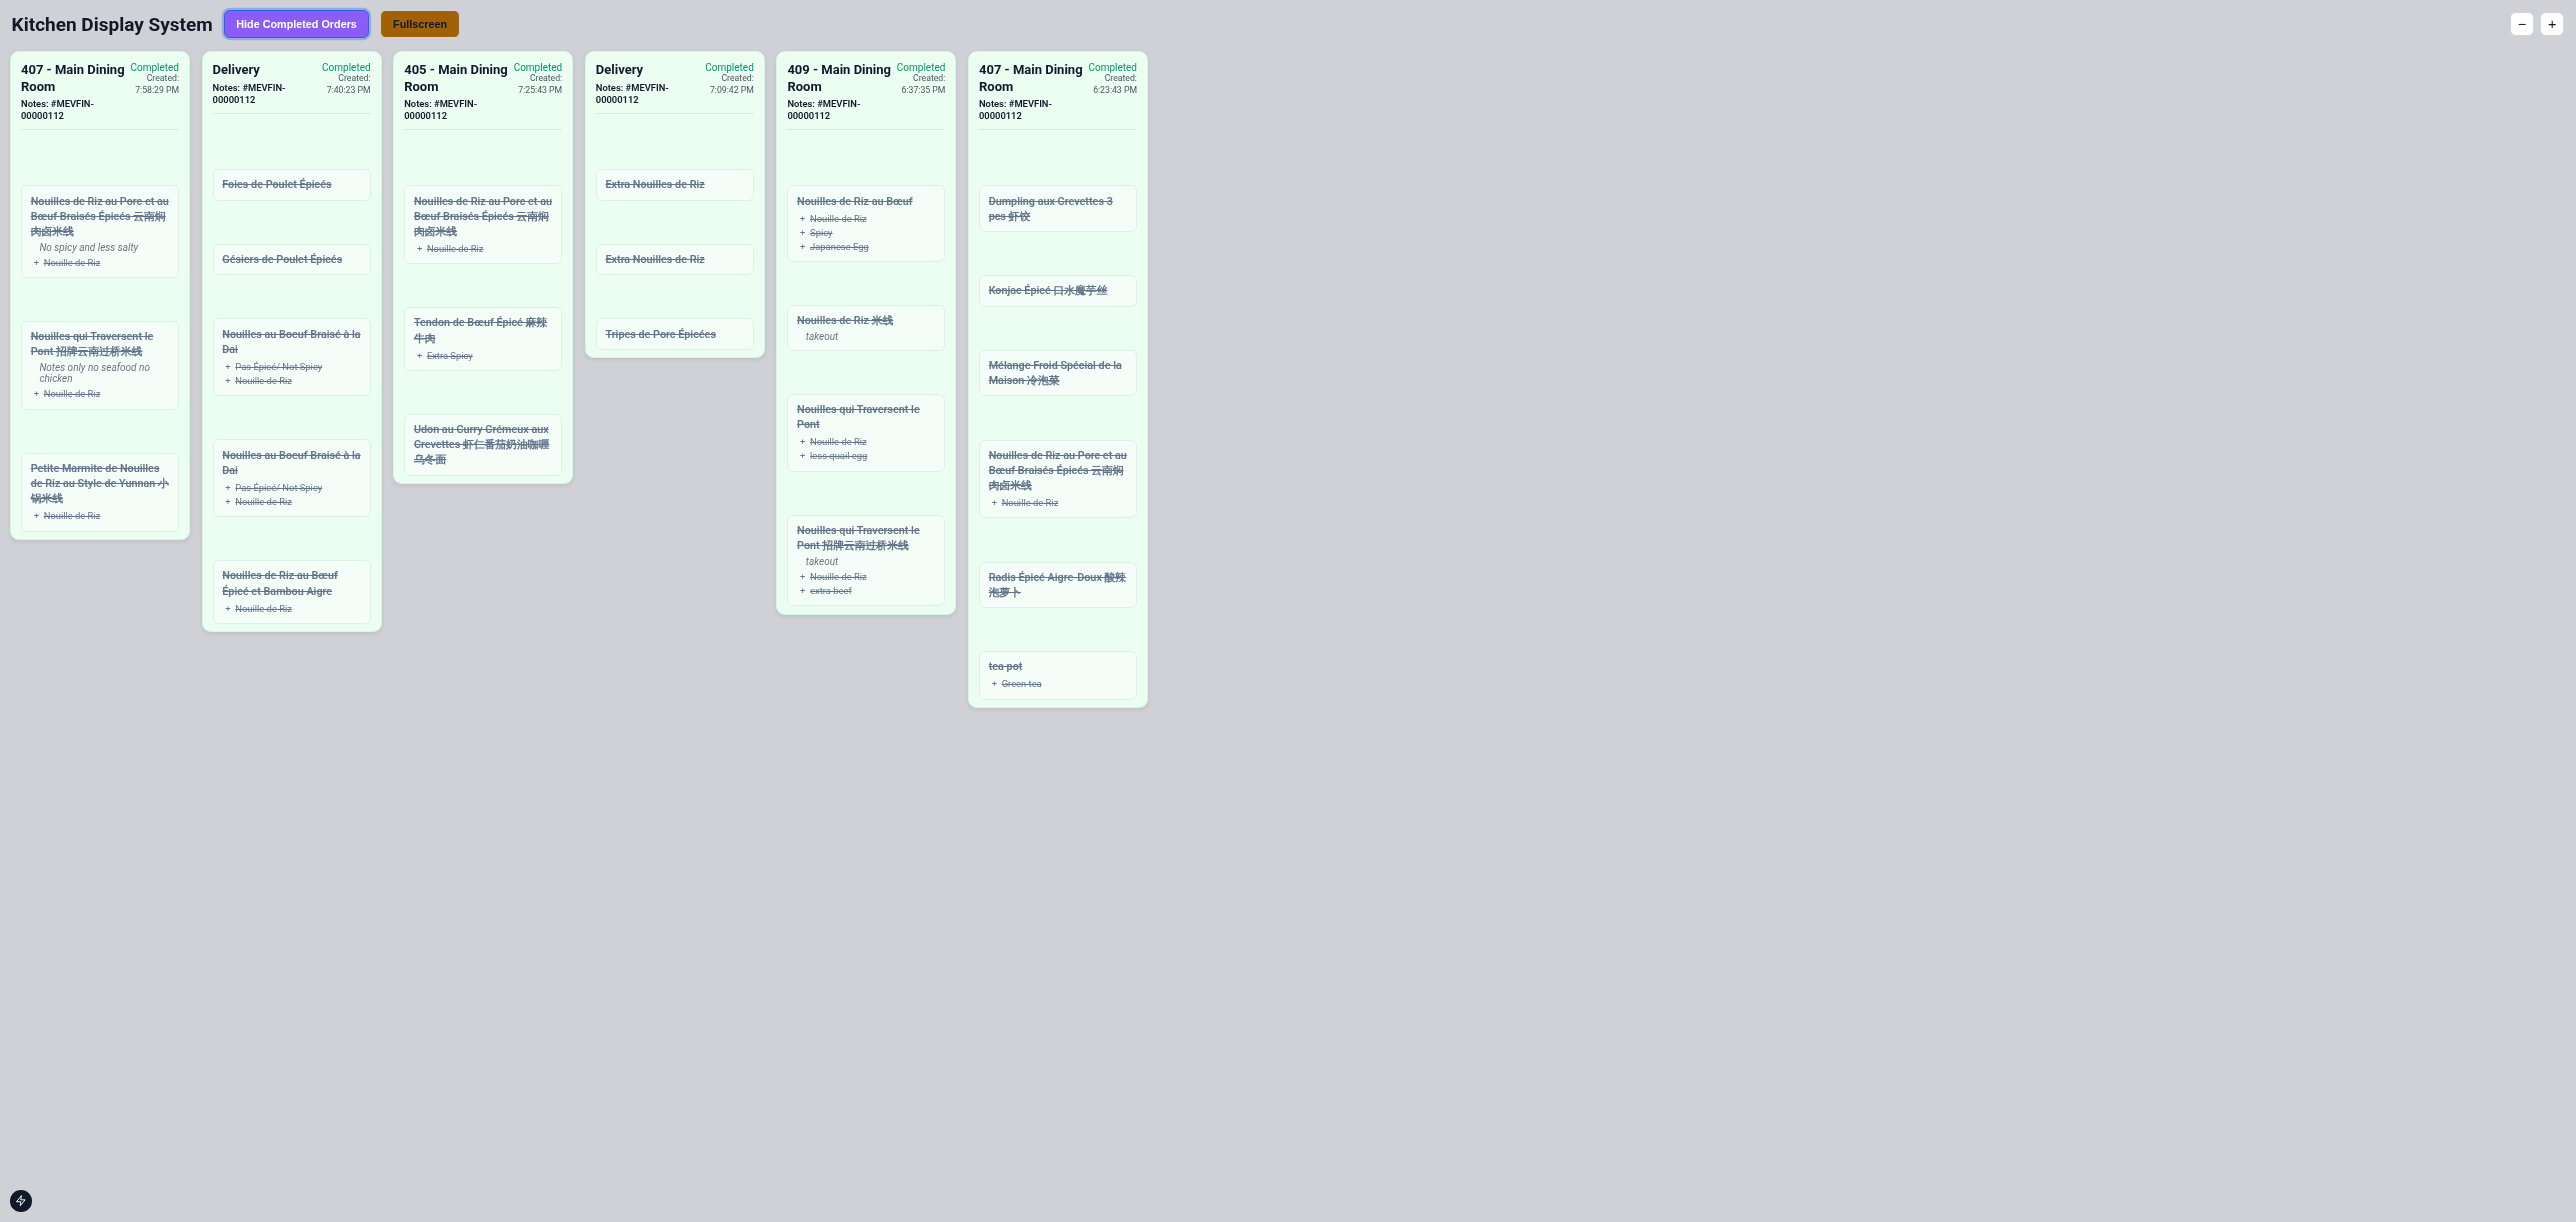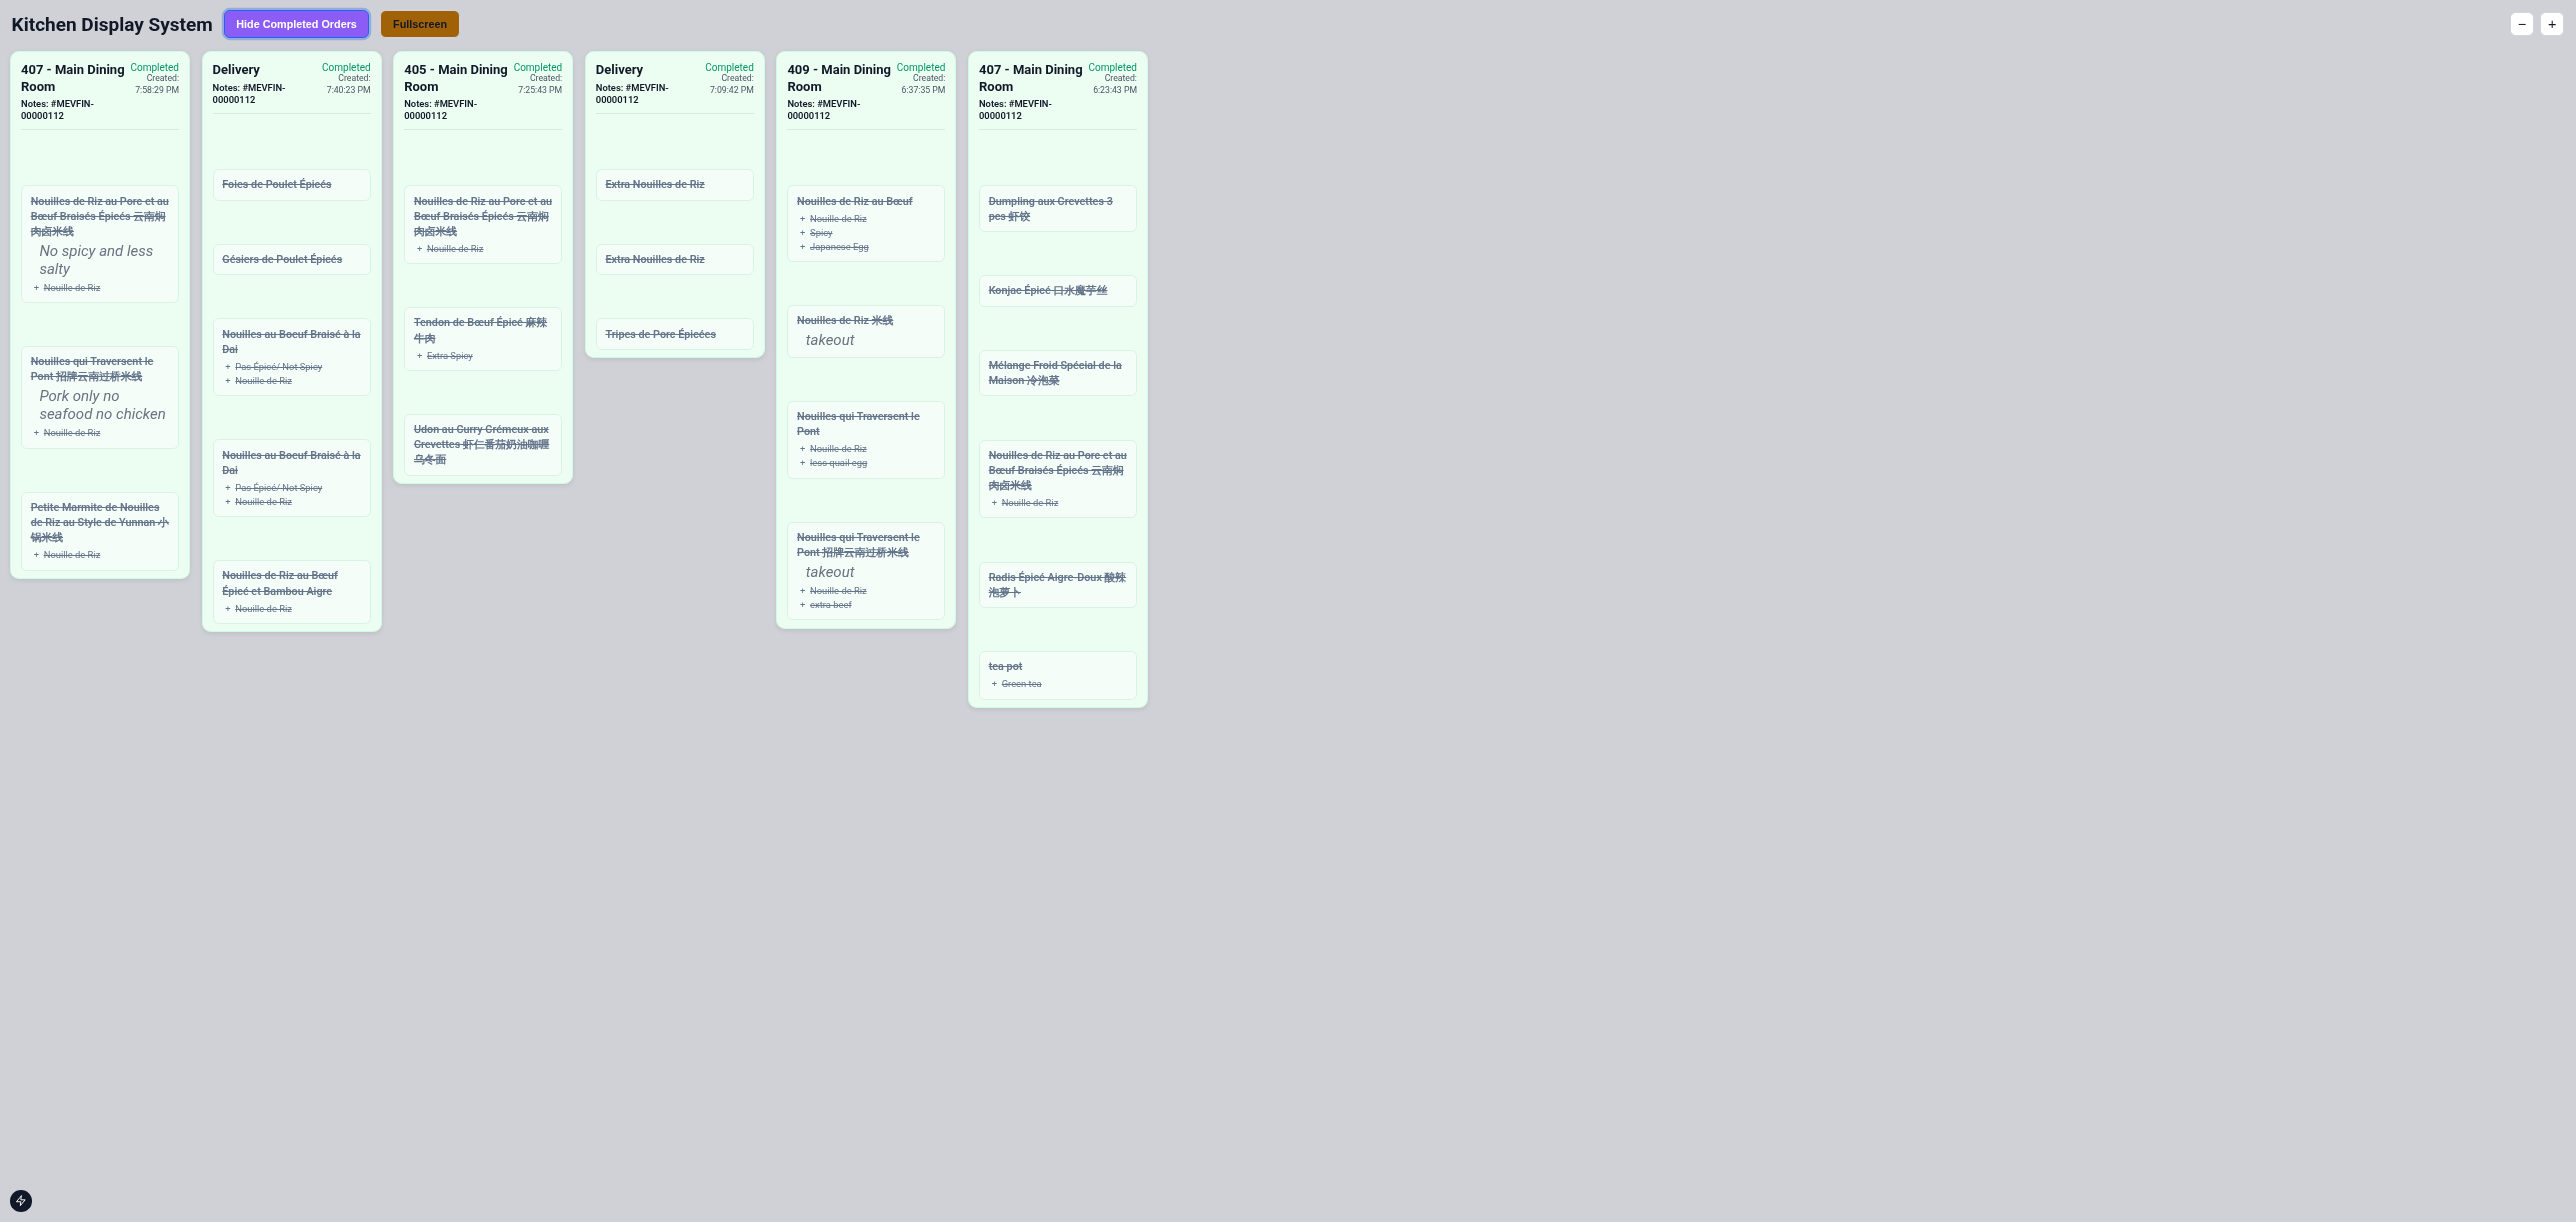--- a/index.html
+++ b/index.html
@@ -132,21 +132,21 @@
     margin-top: 36px;
   }
   .item-name {
     font-size: 10.8px;
     font-weight: 600;
     color: #64748b;
     text-decoration: line-through;
     line-height: 1.4;
   }
   .item-note {
-    font-size: 15px;
+    font-size: 10px;
     font-style: italic;
     color: #6b7280;
     margin-top: 2.9px;
     padding-left: 8.7px;
   }
   .item-mods {
     margin-top: 2.9px;
     padding-left: 13px;
   }
   .item-mod {
@@ -208,21 +208,21 @@
       <div class="items">
         <div class="item">
           <div class="item-name">Nouilles de Riz au Porc et au Bœuf Braisés Épicés 云南焖肉卤米线</div>
           <div class="item-note">No spicy and less salty</div>
           <div class="item-mods">
             <div class="item-mod">Nouille de Riz</div>
           </div>
         </div>
         <div class="item">
           <div class="item-name">Nouilles qui Traversent le Pont 招牌云南过桥米线</div>
-          <div class="item-note">Pork only no seafood no chicken</div>
+          <div class="item-note">Notes only no seafood no chicken</div>
           <div class="item-mods">
             <div class="item-mod">Nouille de Riz</div>
           </div>
         </div>
         <div class="item">
           <div class="item-name">Petite Marmite de Nouilles de Riz au Style de Yunnan 小锅米线</div>
           <div class="item-mods">
             <div class="item-mod">Nouille de Riz</div>
           </div>
         </div>

